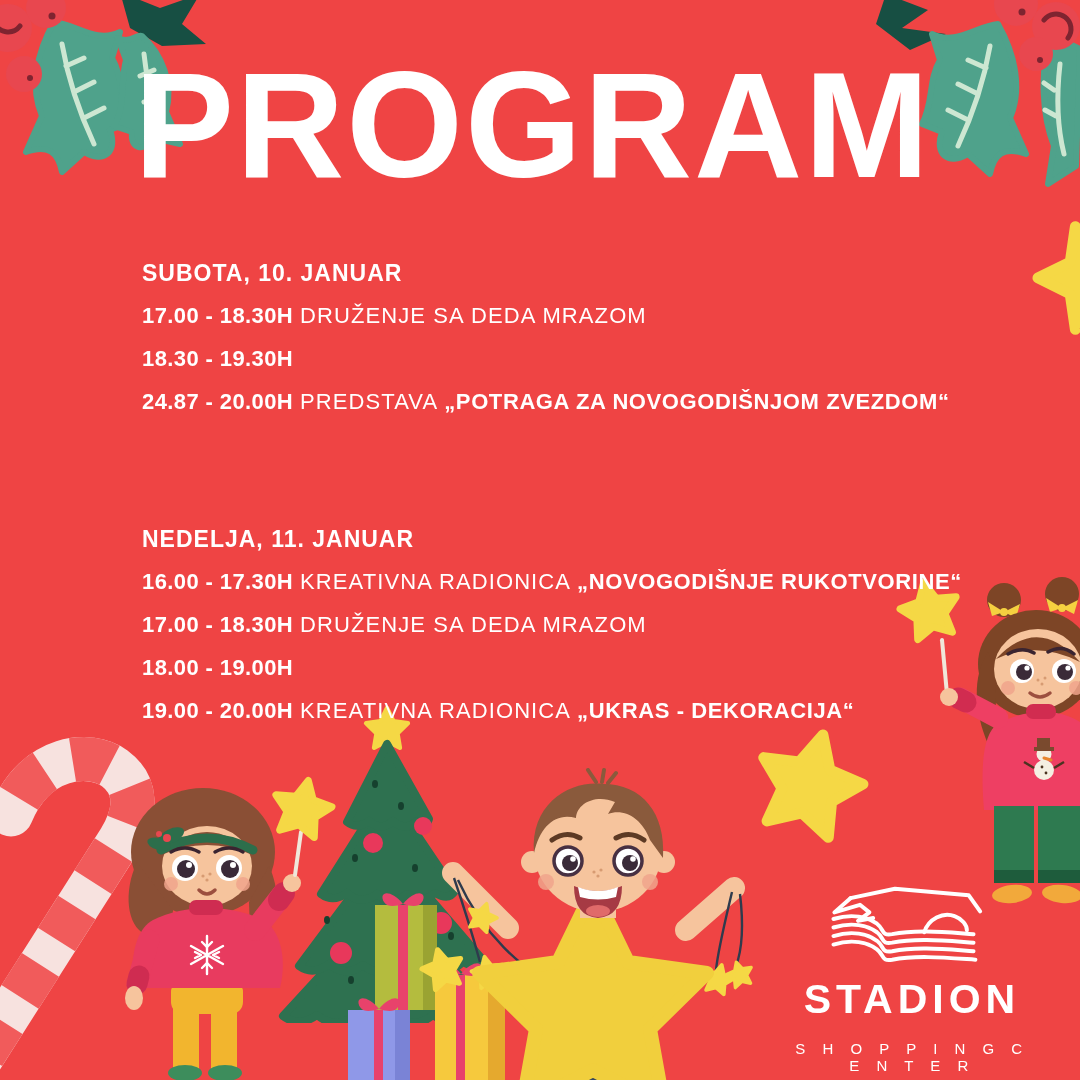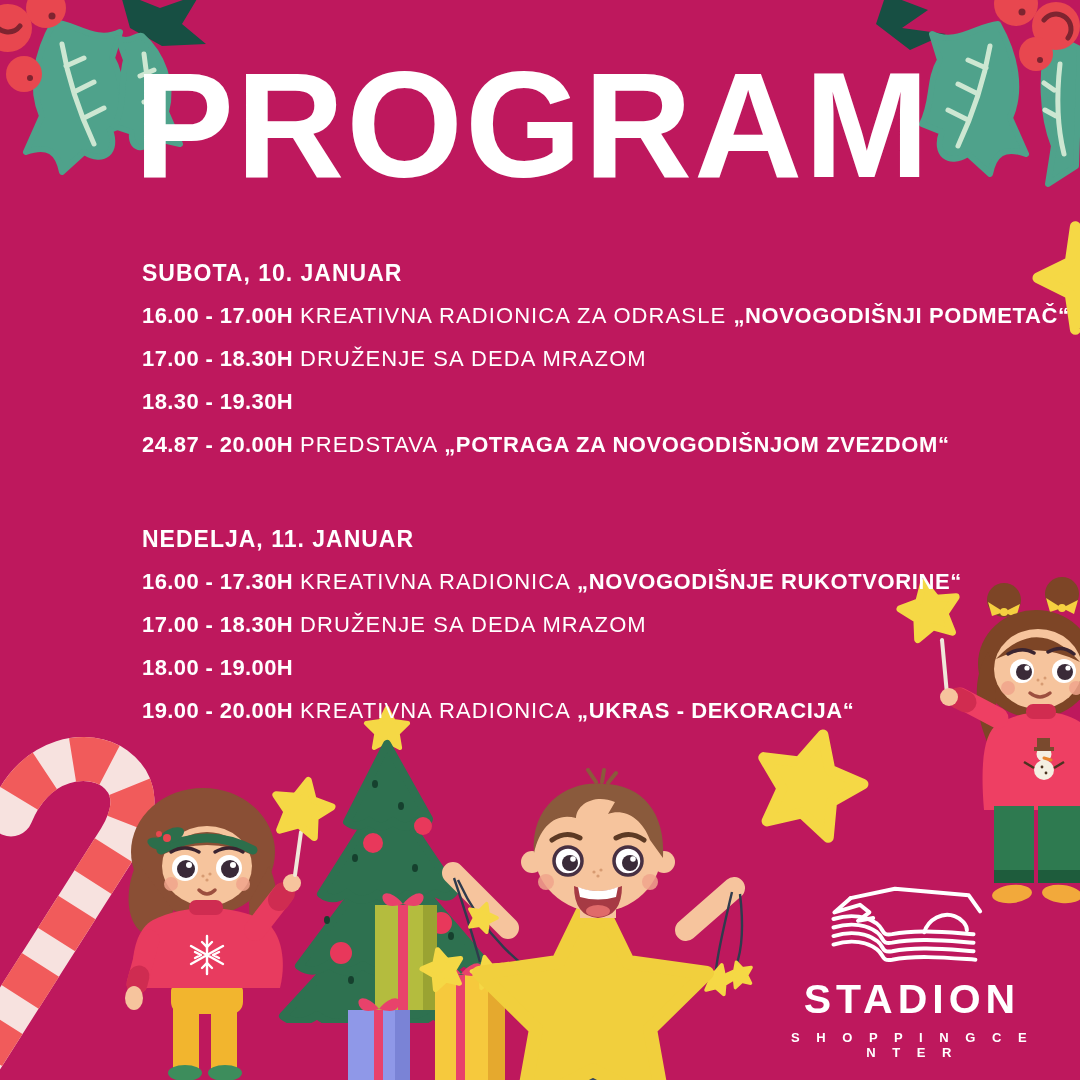--- a/index.html
+++ b/index.html
@@ -1,18 +1,18 @@
 <!DOCTYPE html>
 <html><head>
 <meta charset="utf-8">
 <style>
   html,body{margin:0;padding:0;background:#8fa9c9;}
   .poster{
     position:relative;width:1080px;height:1080px;overflow:hidden;
-    background:#be185d;color:#ffffff;
+    background:#ef4444;color:#ffffff;
     font-family:"Liberation Sans",sans-serif;
   }
   .abs{position:absolute;}
   .title{
     position:absolute;left:134px;top:50px;margin:0;
     font-size:150px;line-height:150px;font-weight:700;letter-spacing:2px;
     color:#fff;white-space:nowrap;
   }
   .day-block{position:absolute;left:142px;width:920px;}
   .day-block.saturday{top:260px;}
@@ -20,21 +20,21 @@
   .day-heading{
     margin:0 0 18px 0;font-size:23px;line-height:26px;font-weight:700;
     letter-spacing:1px;white-space:nowrap;
   }
   .row{display:flex;margin-bottom:19px;font-size:22px;line-height:24px;white-space:nowrap;}
   .row .time{flex:0 0 158px;font-weight:800;letter-spacing:.4px;}
   .row .desc{font-weight:400;letter-spacing:1.1px;}
   .row .desc b{font-weight:800;letter-spacing:.6px;}
   .logo{position:absolute;left:788px;top:866px;width:248px;text-align:center;}
   .logo-name{font-size:41px;font-weight:700;letter-spacing:5px;margin-top:4px;}
-  .logo-sub{font-size:13px;font-weight:700;letter-spacing:6.5px;margin-top:7px;}
+  .logo-sub{font-size:15px;font-weight:400;letter-spacing:6.5px;margin-top:17px;}
   svg{display:block;}
 </style>
 </head>
 <body>
 
 <div class="poster">
 
   <svg width="0" height="0" aria-hidden="true">
     <defs>
       <path id="star5" d="M0,-50 L14.7,-20.2 L47.6,-15.5 L23.8,7.7 L29.4,40.5 L0,25 L-29.4,40.5 L-23.8,7.7 L-47.6,-15.5 L-14.7,-20.2 Z"></path>
@@ -269,24 +269,20 @@
     <rect x="162" y="298" width="42" height="13" fill="#1e5c3c"></rect>
     <ellipse cx="136" cy="322" rx="20" ry="9" fill="#f2a93b" transform="rotate(-6 136 322)"></ellipse>
     <ellipse cx="186" cy="322" rx="20" ry="9" fill="#f2a93b" transform="rotate(6 186 322)"></ellipse>
   </svg>
 
   <h1 class="title">PROGRAM</h1>
 
   <section class="day-block saturday">
     <h2 class="day-heading">SUBOTA, 10. JANUAR</h2>
     <div class="row">
-      <span class="time">16.00 - 17.00H</span>
-      <span class="desc"><span>KREATIVNA RADIONICA ZA ODRASLE </span><b>„NOVOGODIŠNJI PODMETAČ“</b></span>
-    </div>
-    <div class="row">
       <span class="time">17.00 - 18.30H</span>
       <span class="desc"><span>DRUŽENJE SA DEDA MRAZOM</span><b></b></span>
     </div>
     <div class="row">
       <span class="time">18.30 - 19.30H</span>
     </div>
     <div class="row">
       <span class="time">24.87 - 20.00H</span>
       <span class="desc"><span>PREDSTAVA </span><b>„POTRAGA ZA NOVOGODIŠNJOM ZVEZDOM“</b></span>
     </div>

